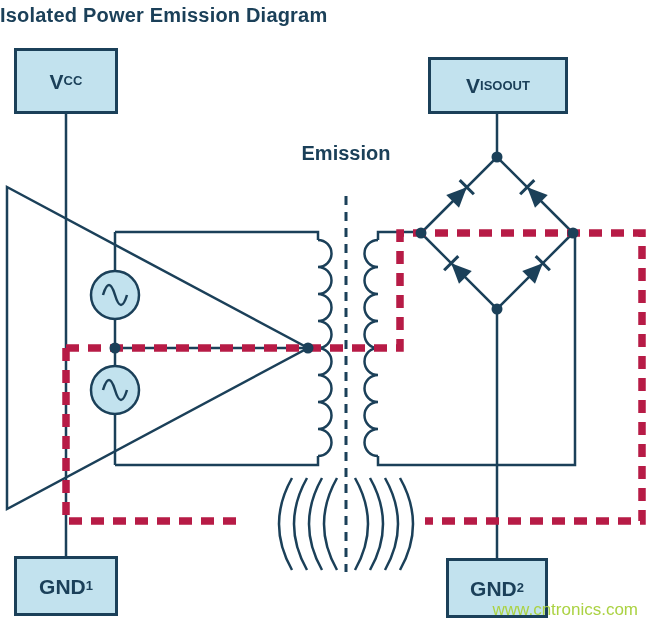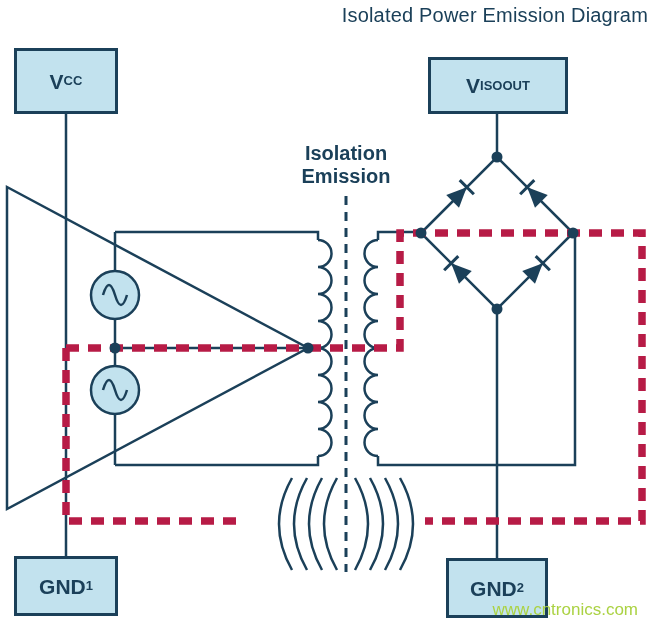--- a/index.html
+++ b/index.html
@@ -1,22 +1,22 @@
 <!DOCTYPE html>
 <html style="--navy: #1b4059; --light_blue: #c2e2ee; --red: #b71b46; --watermark_green: #abd243; --background: #ffffff;"><head>
 <meta charset="utf-8">
 <style>
   html,body{margin:0;padding:0;background:#fff;}
   .stage{
     position:relative;width:648px;height:626px;background:var(--background,#fff);
     font-family:"Liberation Sans",sans-serif;overflow:hidden;
   }
   .title{
-    position:absolute;top:4px;left:0;width:100%;text-align:right;
-    font-size:20px;font-weight:normal;color:var(--navy,#1b4059);letter-spacing:.2px;
+    position:absolute;top:4px;left:0;width:100%;text-align:left;
+    font-size:20px;font-weight:bold;color:var(--navy,#1b4059);letter-spacing:.2px;
   }
   svg.art{position:absolute;left:0;top:0;}
   .wire{stroke:var(--navy,#1b4059);stroke-width:2.5;fill:none;}
   .coil{stroke:var(--navy,#1b4059);stroke-width:2.5;fill:none;}
   .dot{fill:var(--navy,#1b4059);stroke:none;}
   .barrier{stroke:var(--navy,#1b4059);stroke-width:3;stroke-dasharray:9 7;fill:none;}
   .redpath{stroke:var(--red,#b71b46);stroke-width:7.5;fill:none;stroke-dasharray:13 9;}
   .arc{stroke:var(--navy,#1b4059);stroke-width:2.5;fill:none;}
   .source{fill:var(--light_blue,#c2e2ee);stroke:var(--navy,#1b4059);stroke-width:2.5;}
   .sine{stroke:var(--navy,#1b4059);stroke-width:2.5;fill:none;}
@@ -142,18 +142,17 @@
   <div class="box box-gnd1">
     <span class="main">GND</span>
       <sub>1</sub>
   </div>
   <div class="box box-gnd2">
     <span class="main">GND</span>
       <sub>2</sub>
   </div>
 
   <div class="iso-label">
-    <div>Isolation</div>
     <div>Emission</div>
   </div>
 
   <div class="watermark">www.cntronics.com</div>
 </div>
 
 </body></html>

